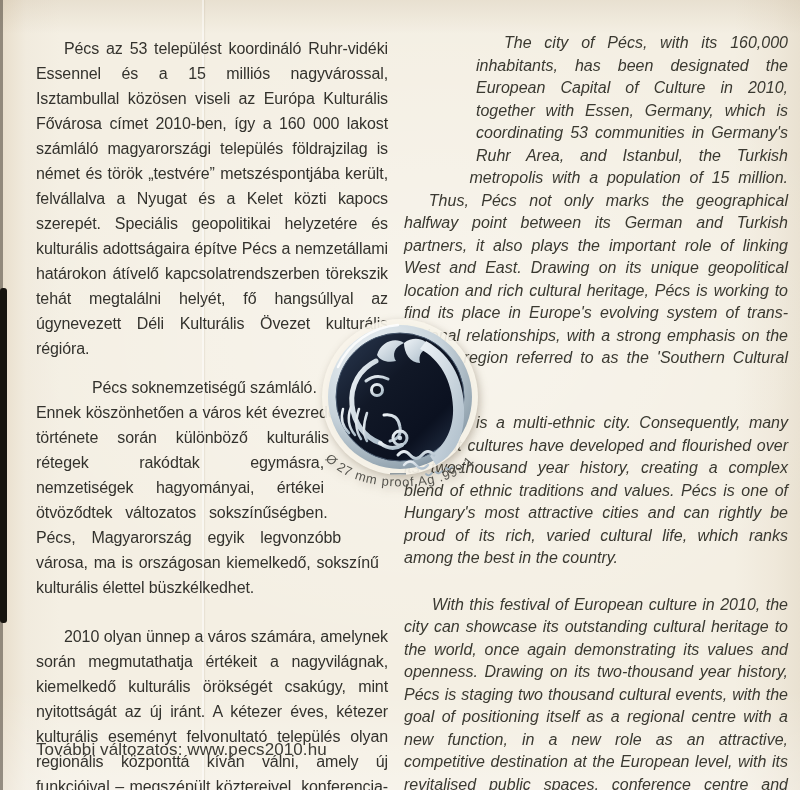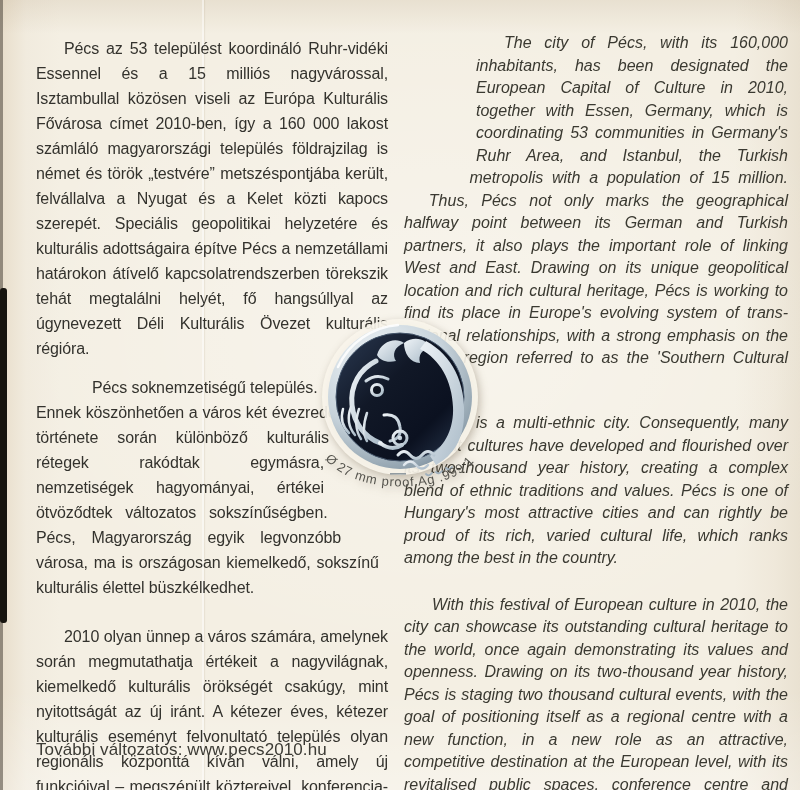--- a/index.html
+++ b/index.html
@@ -50,21 +50,21 @@
 
 <div class="page">
 
   <div class="edge-dark"></div>
   <div class="edge-dark-mid"></div>
   <div class="crease"></div>
 
   <div class="col col-left">
     <p>Pécs az 53 települést koordináló Ruhr-vidéki Essennel és a 15 milliós nagyvárossal, Isztambullal közösen viseli az Európa Kulturális Fővárosa címet 2010-ben, így a 160 000 lakost számláló magyarországi település földrajzilag is német és török „testvére” metszéspontjába került, felvállalva a Nyugat és a Kelet közti kapocs szerepét. Speciális geopolitikai helyzetére és kulturális adottságaira építve Pécs a nemzetállami határokon átívelő kapcsolatrendszerben törekszik tehát megtalálni helyét, fő hangsúllyal az úgynevezett Déli Kulturális Övezet kulturális régióra.</p>
     <div class="cut-left"></div>
-    <p class="mt14"><span class="lead-line" style="display:inline-block; text-indent:28px;">Pécs soknemzetiségű település.</span><br>
+    <p class="mt14"><span class="lead-line" style="display:inline-block; text-indent:28px;">Pécs soknemzetiségű számláló.</span><br>
       <span>Ennek köszönhetően a város két évezredes története során különböző kulturális rétegek rakódtak egymásra, nemzetiségek hagyományai, értékei ötvöződtek változatos sokszínűségben. Pécs, Magyarország egyik legvonzóbb városa, ma is országosan kiemelkedő, sokszínű kulturális élettel büszkélkedhet.</span></p>
     <p class="mt24">2010 olyan ünnep a város számára, amelynek során megmutathatja értékeit a nagyvilágnak, kiemelkedő kulturális örökségét csakúgy, mint nyitottságát az új iránt. A kétezer éves, kétezer kulturális eseményt felvonultató település olyan regionális központtá kíván válni, amely új funkcióival – megszépült köztereivel, konferencia- és koncertközpontjával – az ország európai szinten is versenyképes „látványossága” lesz.</p>
   </div>
 
   <div class="col col-right">
     <div class="cut-right"></div>
     <p>The city of Pécs, with its 160,000 inhabitants, has been designated the European Capital of Culture in 2010, together with Essen, Germany, which is coordinating 53 communities in Germany's Ruhr Area, and Istanbul, the Turkish metropolis with a population of 15 million. Thus, Pécs not only marks the geographical halfway point between its German and Turkish partners, it also plays the important role of linking West and East. Drawing on its unique geopolitical location and rich cultural heritage, Pécs is working to find its place in Europe's evolving system of trans-national relationships, with a strong emphasis on the cultural region referred to as the 'Southern Cultural Zone'.</p>
     <p class="mt20">Pécs is a multi-ethnic city. Consequently, many different cultures have developed and flourished over its two-thousand year history, creating a complex blend of ethnic traditions and values. Pécs is one of Hungary's most attractive cities and can rightly be proud of its rich, varied cultural life, which ranks among the best in the country.</p>
     <p class="mt24">With this festival of European culture in 2010, the city can showcase its outstanding cultural heritage to the world, once again demonstrating its values and openness. Drawing on its two-thousand year history, Pécs is staging two thousand cultural events, with the goal of positioning itself as a regional centre with a new function, in a new role as an attractive, competitive destination at the European level, with its revitalised public spaces, conference centre and concert hall.</p>
   </div>

